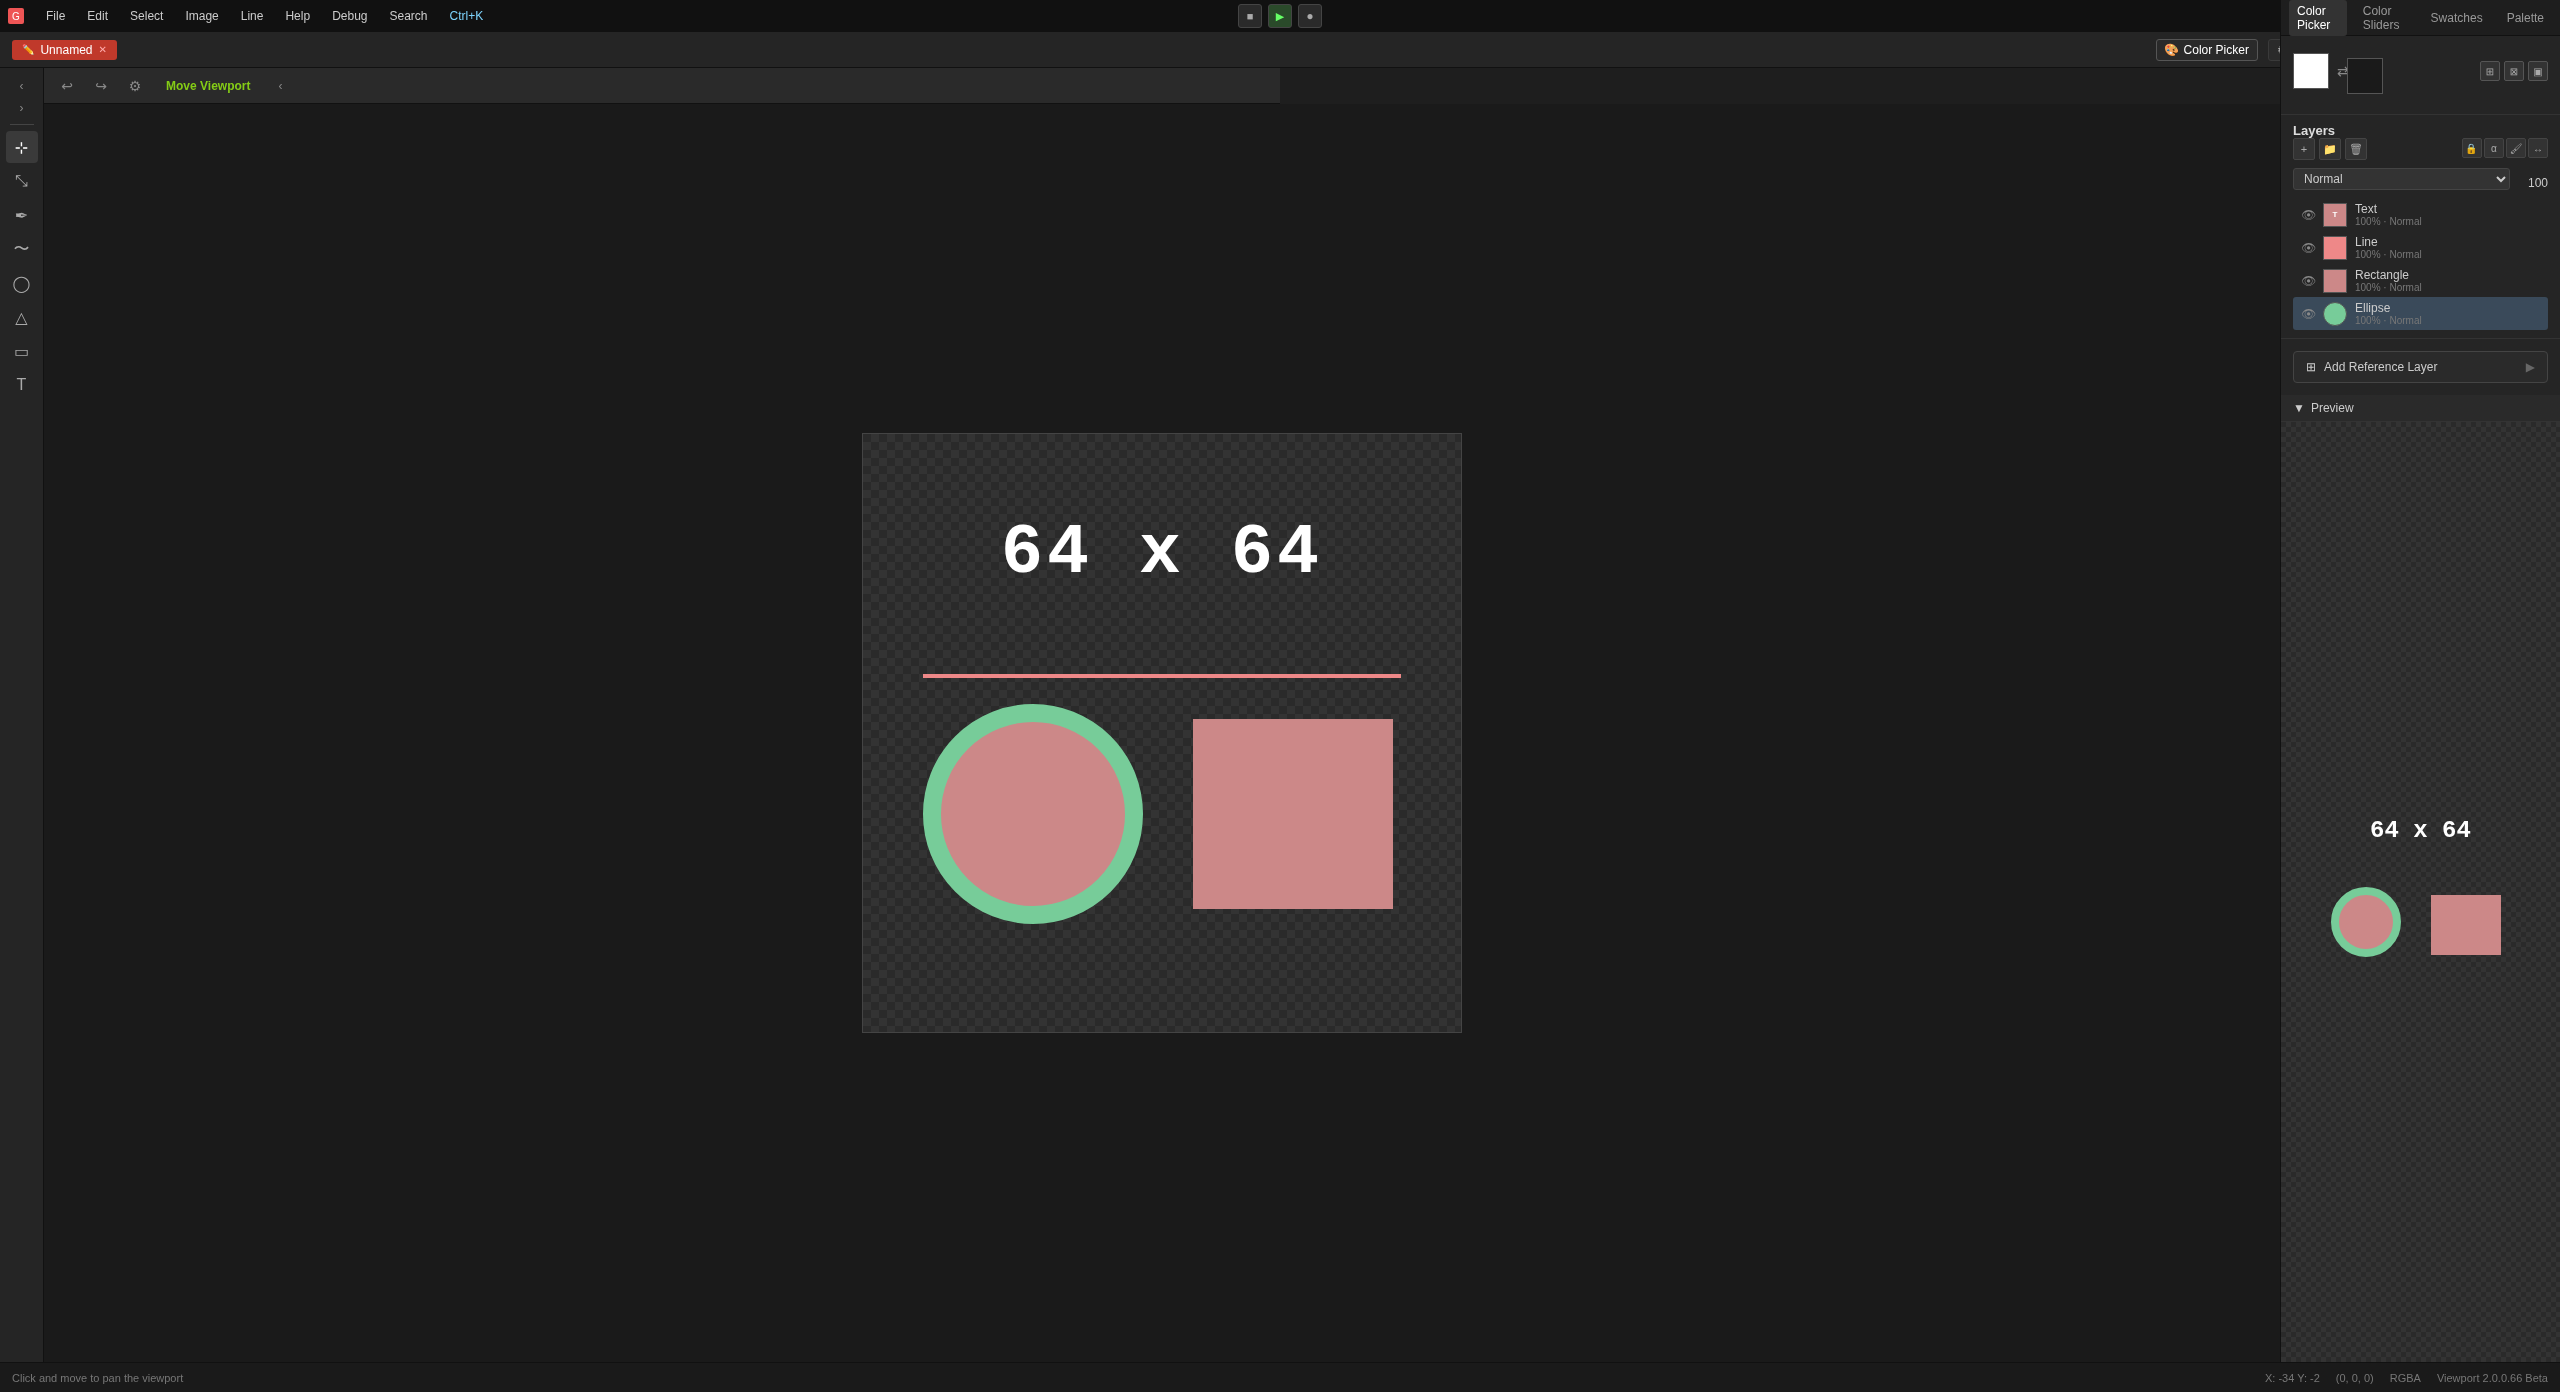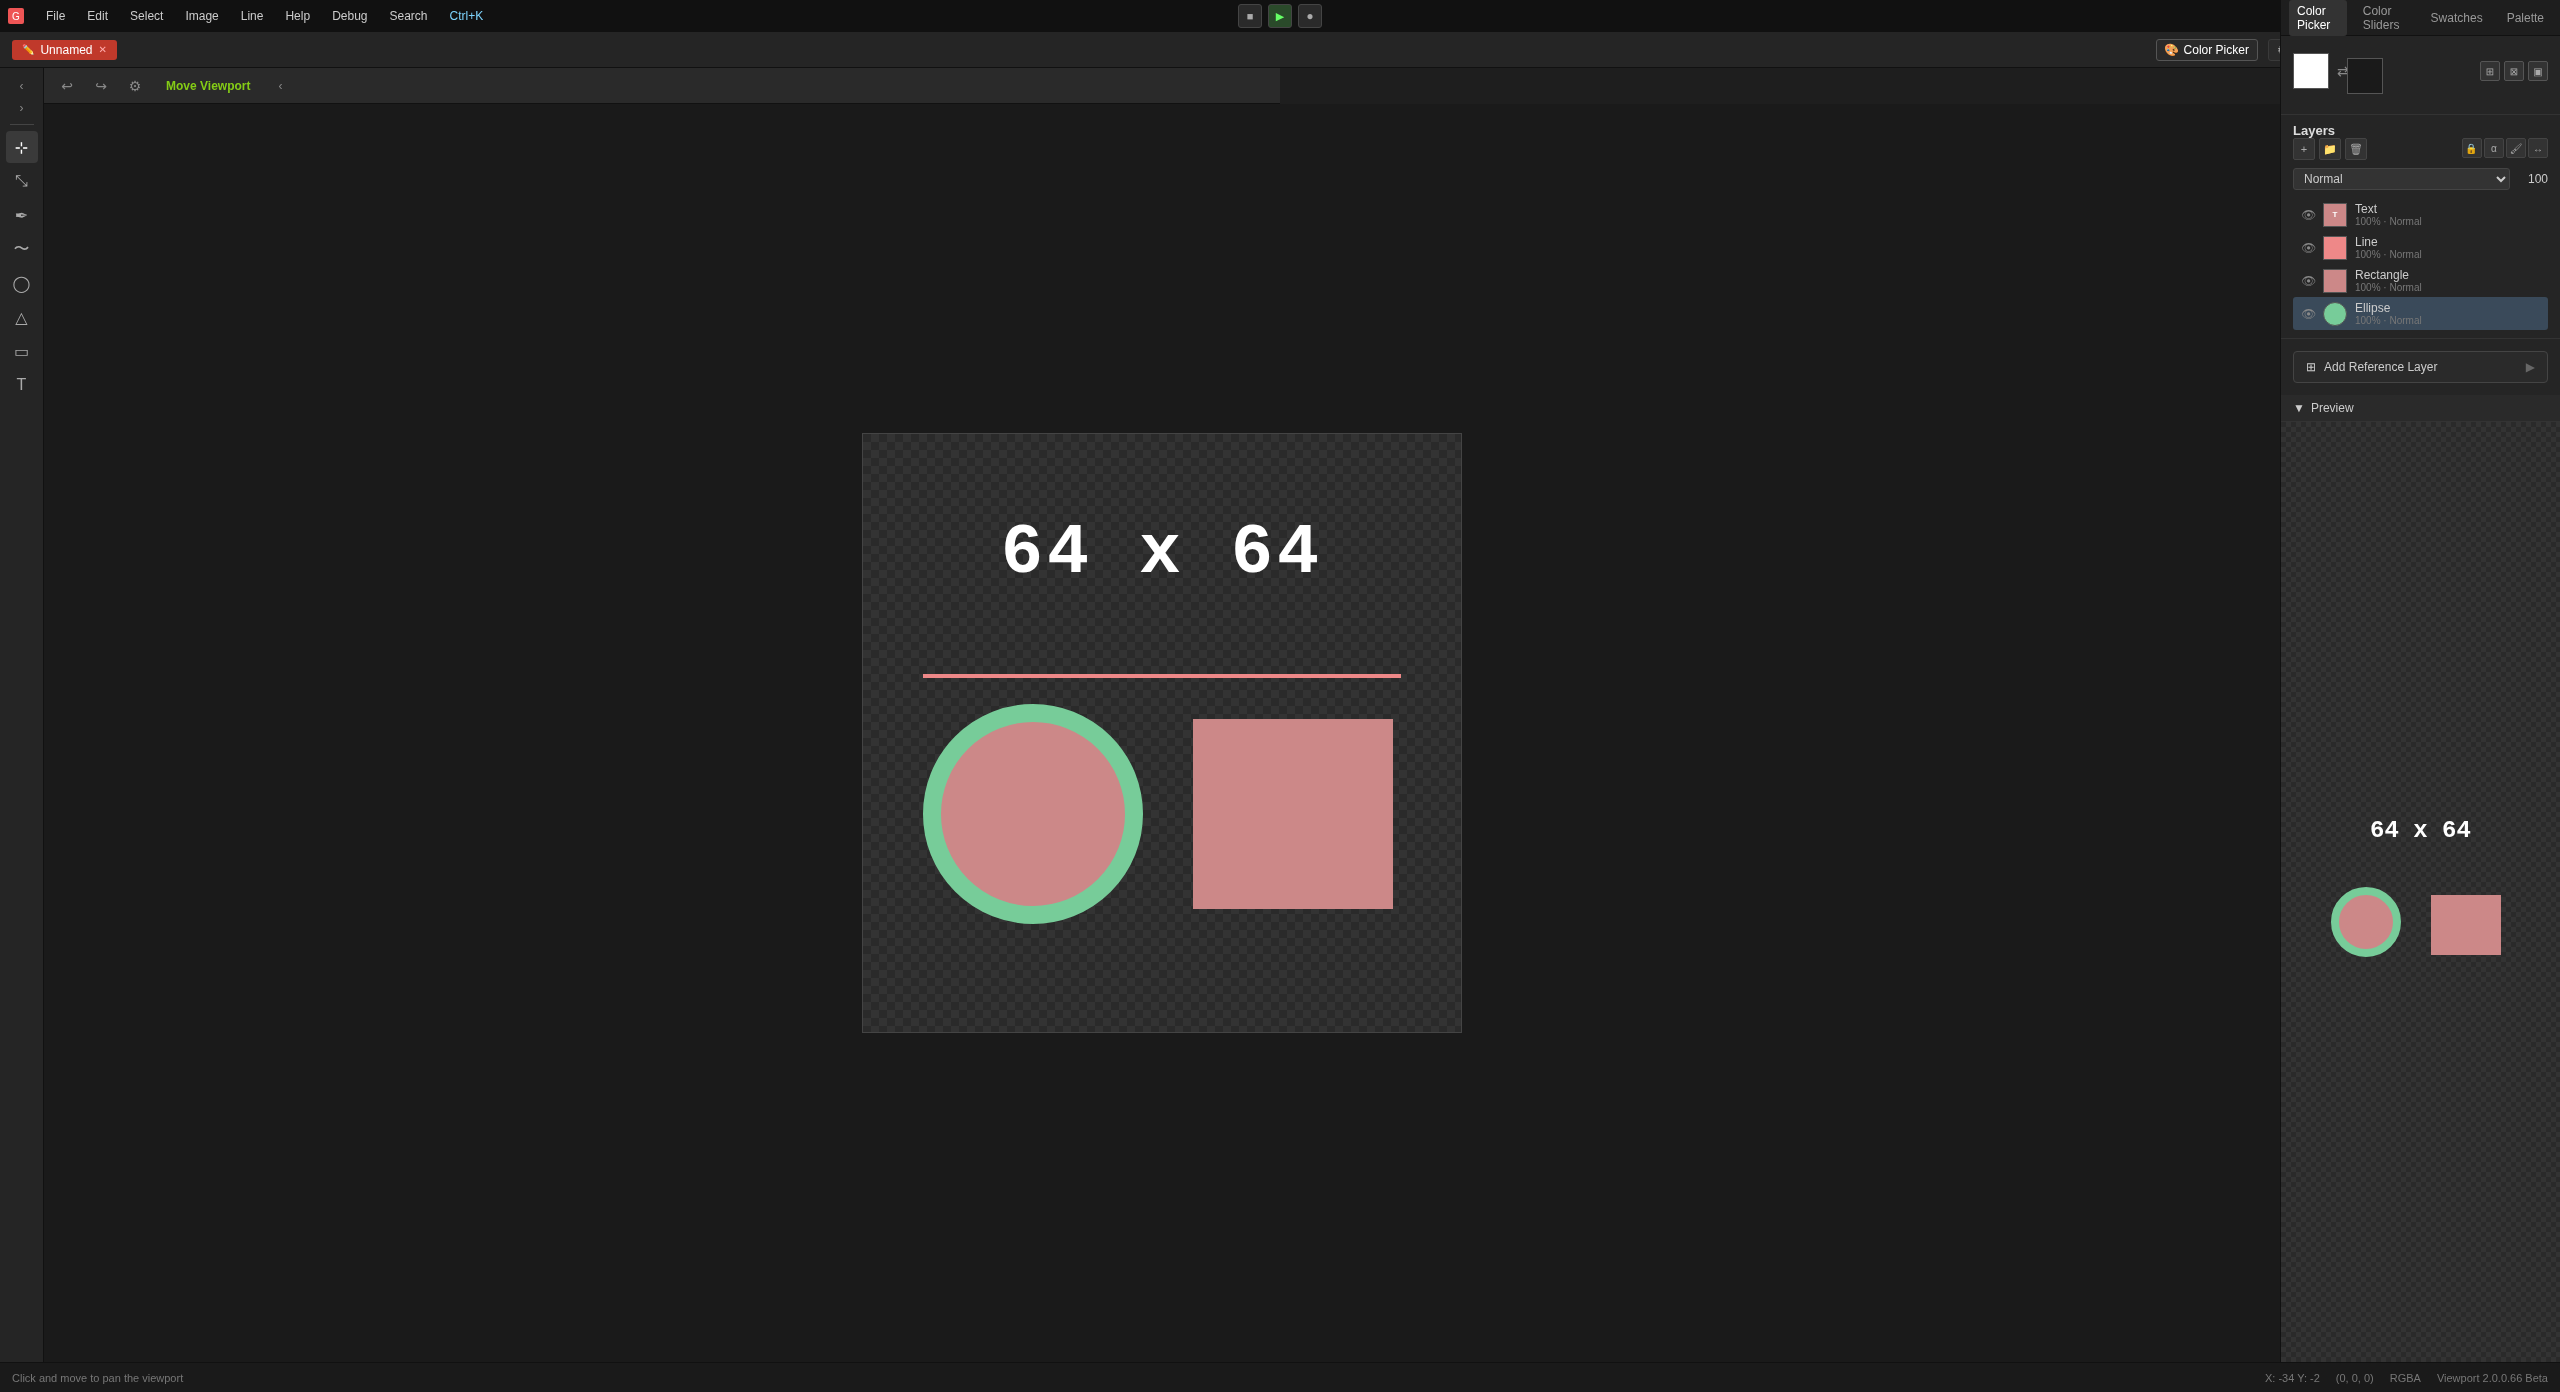--- a/index.html
+++ b/index.html
@@ -302,21 +302,21 @@
       display: flex; gap: 4px; margin-bottom: 8px;
     }
     .layer-tool-btn {
       width: 22px; height: 22px;
       background: #333; border: 1px solid #444;
       border-radius: 2px; cursor: pointer;
       display: flex; align-items: center; justify-content: center;
       font-size: 11px; color: #aaa;
     }
     #blend-mode-row {
-      display: flex; align-items: center; gap: 8px; margin-bottom: 8px;
+      display: flex; align-items: flex-end; gap: 8px; margin-bottom: 8px;
     }
     #blend-mode-select {
       background: #333; border: 1px solid #444;
       color: #ccc; padding: 2px 6px; font-size: 12px;
       border-radius: 3px; cursor: pointer;
       flex: 1;
     }
     #opacity-value {
       font-size: 12px; color: #ccc; width: 30px; text-align: right;
     }

